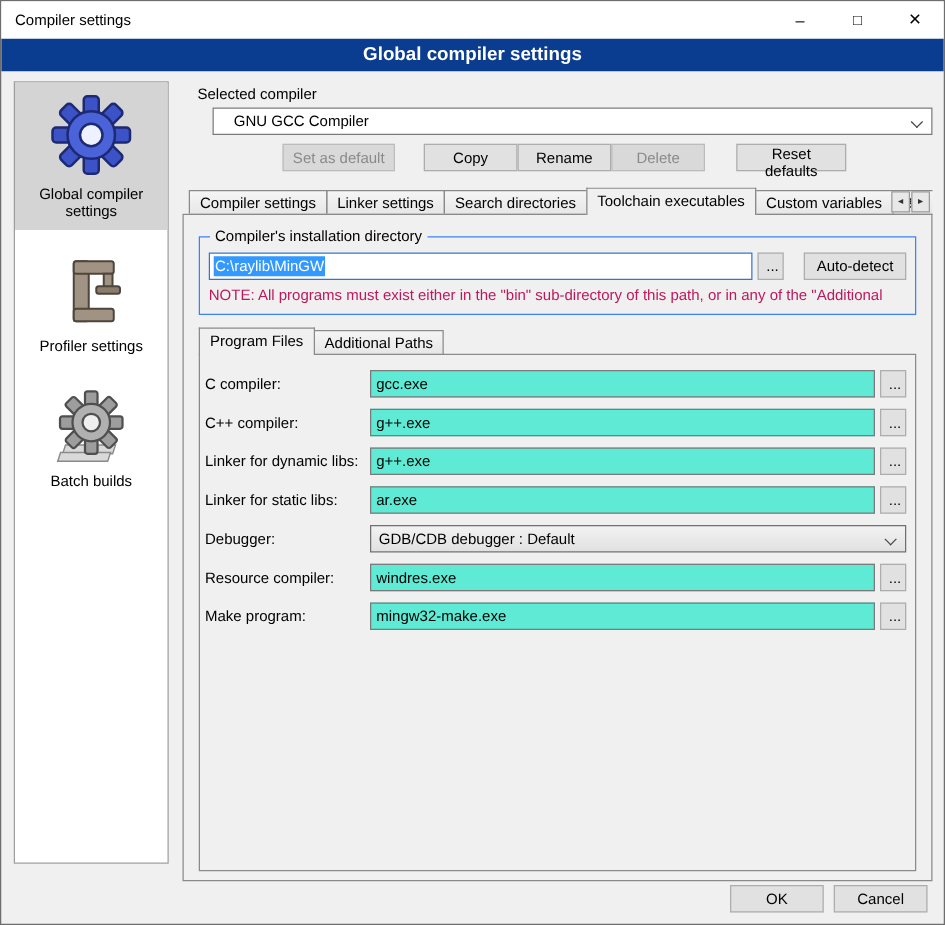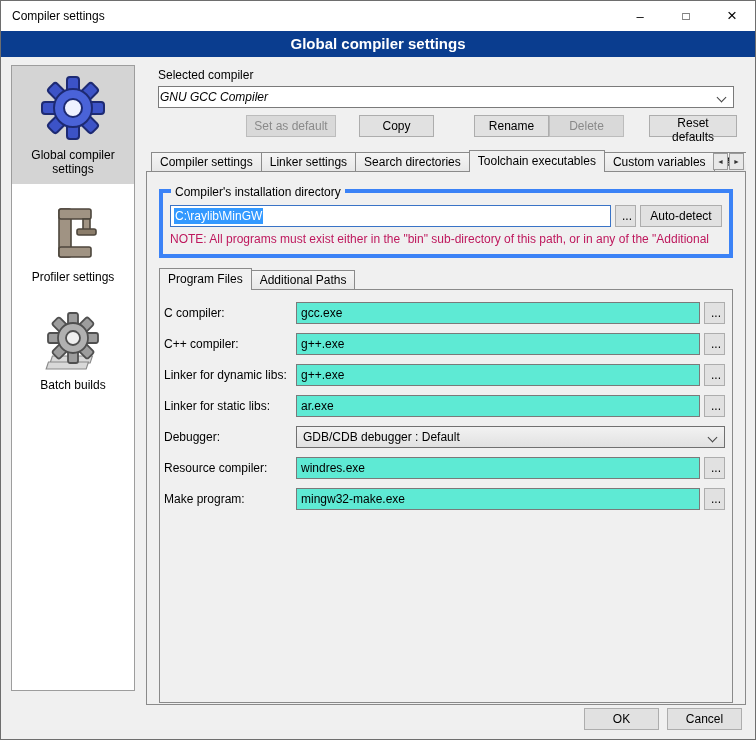--- a/index.html
+++ b/index.html
@@ -29,34 +29,34 @@
                padding:8px 3px 8px; text-align:center; cursor:default; }
   .side-item.selected { background:#d4d4d4; }
   .side-item .icon { display:block; margin-bottom:6px; }
   .side-label { font-size:12px; line-height:14px; }
   .side-item + .side-item { margin-top:12px; }
 
   
   .main { position:absolute; left:145px; top:64px; width:600px; }
   .sc-label { margin:3px 0 4px 12px; }
 
-  .combo { margin-left:12px; width:576px; height:22px; background:#ffffff;
+  .combo { margin-left:24px; width:576px; height:22px; background:#ffffff;
            border:1px solid #7a7a7a; display:flex; align-items:center;
-           padding:0 22px 0 1px; position:relative; cursor:default;font-style:italic; }
+           padding:0 22px 0 16px; position:relative; cursor:default; }
   .combo .chev, .select .chev { position:absolute; right:8px; top:7px; width:7px; height:7px;
            border-right:1.6px solid #444; border-bottom:1.6px solid #444;
            transform:rotate(45deg); }
 
   .btn-row { display:flex; margin:7px 0 0 12px; }
   .btn { height:22px; background:#e1e1e1; border:1px solid #adadad; font-size:12px;
          font-family:"Liberation Sans", sans-serif; cursor:default; padding:0 6px; }
   .btn.disabled { background:#d9d9d9; border-color:#bcbcbc; color:#8a8a8a; }
-  .w-setdef { width:90px; margin-left:88px; }
+  .w-setdef { width:90px; margin-left:68px; }
   .w-copy   { width:75px; margin-left:23px; }
-  .w-ren    { width:75px;margin-left:40px; }
+  .w-ren    { width:75px; }
   .w-del    { width:75px; }
   .w-reset  { width:88px; margin-left:25px; }
 
   
   .tabbar { position:relative; display:flex; align-items:flex-end; height:22px;
             margin:13px 0 0 0; padding-left:5px; padding-right:50px; overflow:hidden; }
   .tab { height:20px; line-height:19px; padding:0 8px; border:1px solid #8a8a8a;
          background:linear-gradient(#f5f5f5,#e7e7e7); margin-right:-1px;
          white-space:nowrap; cursor:default; }
   .tab.active { height:22px; line-height:21px; background:#f0f0f0; border-bottom:none;
@@ -64,31 +64,31 @@
   .tab-scrollers { position:absolute; right:2px; top:3px; display:flex; z-index:4; }
   .scroller { width:15px; height:17px; border:1px solid #9a9a9a; background:#e8e8e8;
               font-size:7px; display:flex; align-items:center; justify-content:center;
               color:#333; cursor:default; }
   .scroller + .scroller { margin-left:1px; }
 
   .tab-panel { position:relative; z-index:2; border:1px solid #8a8a8a; background:#f0f0f0;
                height:534px; margin-top:-1px; }
 
   
-  .groupbox { position:relative; margin:17px 12px 0; border:4px solid #3b82f6;
+  .groupbox { position:relative; margin:17px 12px 0; border:1px solid #3b82f6;
               padding:12px 7px 8px; }
   .groupbox .legend { position:absolute; top:-8px; left:8px; background:#f0f0f0;
                       padding:0 4px; }
   .path-row { display:flex; align-items:center; }
   .path-input { flex:1; height:22px; background:#ffffff; border:1px solid #3973c6;
                 display:flex; align-items:center; padding:0 3px; overflow:hidden;
                 white-space:nowrap; cursor:text; }
   .path-input .sel { background:#3399ff; color:#ffffff; padding:1px 1px; }
   .mini-btn { width:21px; height:22px; margin-left:4px; flex:0 0 auto; }
-  .autodetect { width:82px; height:22px; margin-left:4px; flex:0 0 auto; }
+  .autodetect { width:82px; height:22px; margin-left:16px; flex:0 0 auto; }
   .note { margin-top:5px; color:#be185d; white-space:nowrap; overflow:hidden; }
 
   
   .subtabbar { display:flex; align-items:flex-end; height:22px; margin:10px 12px 0;
                position:relative; z-index:2; }
   .sub-panel { position:relative; z-index:1; border:1px solid #8a8a8a; background:#f0f0f0;
                margin:-1px 12px 0; height:414px; padding:12px 7px 12px 4px; }
 
   
   .form-row { display:flex; align-items:center; height:22px; margin-bottom:9px; }

